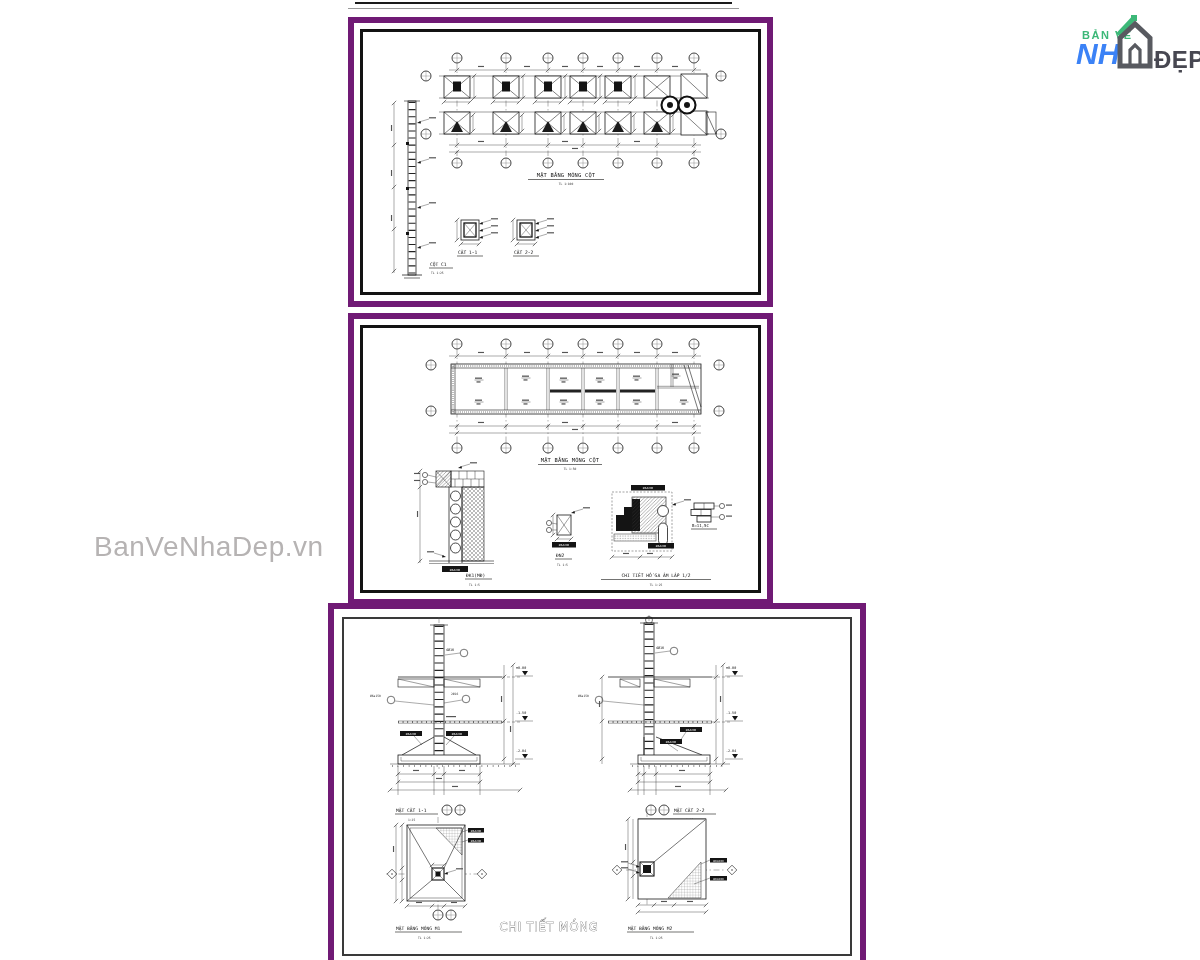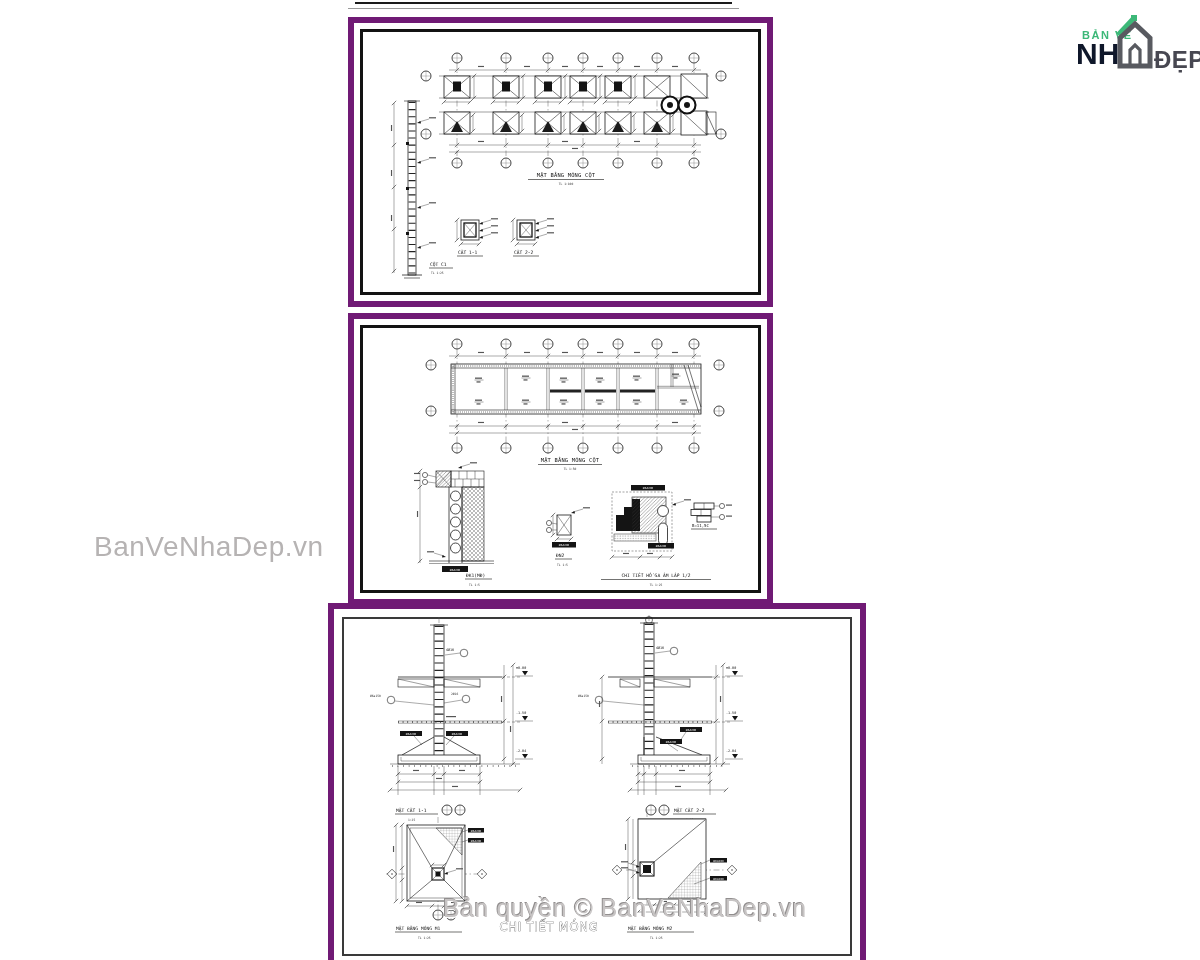--- a/index.html
+++ b/index.html
@@ -36,21 +36,21 @@
   .partial .l1{position:absolute;left:7px;right:7px;top:2px;height:2px;background:#1b1b1b;}
   .partial .l2{position:absolute;left:0;right:0;bottom:0;height:1px;background:#9a9a9a;}
   
   .wm-side{position:absolute;left:94px;top:531px;font-size:28px;color:#b6b3b3;letter-spacing:.5px;
            text-shadow:1px 1px 0 #fff;}
   .wm-bottom{position:absolute;left:443px;top:894px;font-size:25px;color:#c7c4c4;letter-spacing:.5px;
            text-shadow:-1px -1px 0 #918e8e,1px 1px 0 #ffffff;z-index:20;}
   
   .logo{position:absolute;left:1074px;top:10px;width:118px;height:70px;z-index:30;}
   .lg1{position:absolute;left:8px;top:19px;font-size:11px;font-weight:700;color:#3cb878;letter-spacing:1.5px;}
-  .lg2{position:absolute;left:2px;top:29px;font-size:30px;line-height:1;font-weight:800;color:#0f172a;}
+  .lg2{position:absolute;left:2px;top:29px;font-size:30px;line-height:1;font-weight:800;color:#3b82f6;font-style:italic;}
   .lg3{position:absolute;left:80px;top:38px;font-size:24px;line-height:1;font-weight:800;color:#474751;letter-spacing:.5px;}
   .lgh{position:absolute;left:40px;top:2px;}
 </style>
 </head>
 <body>
 
 <div class="canvas">
 
   
   <svg width="0" height="0">
@@ -796,21 +796,20 @@
         <line class="und" x1="293" y1="323" x2="360" y2="323"></line>
         <text x="316" y="329.5" class="t3">TL 1:25</text>
       </g>
 
       <text x="215" y="322" text-anchor="middle" class="bigt">CHI TIẾT MÓNG</text>
     </svg>
   </div>
 
   
   <div class="wm-side">BanVeNhaDep.vn</div>
-  <div class="wm-bottom">Bản quyền © BanVeNhaDep.vn</div>
 
   
   <div class="logo">
     <div class="lg1">BẢN VẼ</div>
     <div class="lg2">NH</div>
     <svg class="lgh" width="40" height="60" viewBox="0 0 40 60">
       <line x1="4" y1="23" x2="20" y2="6" stroke="#3cb878" stroke-width="5"></line>
       <rect x="17" y="3" width="6" height="6" fill="#3cb878"></rect>
       <path d="M6,26 L21,12 L36,26 L36,54 L6,54 Z" fill="none" stroke="#585a60" stroke-width="5"></path>
       <path d="M16,54 L16,38 L21,33 L26,38 L26,54" fill="none" stroke="#585a60" stroke-width="3.2"></path>

